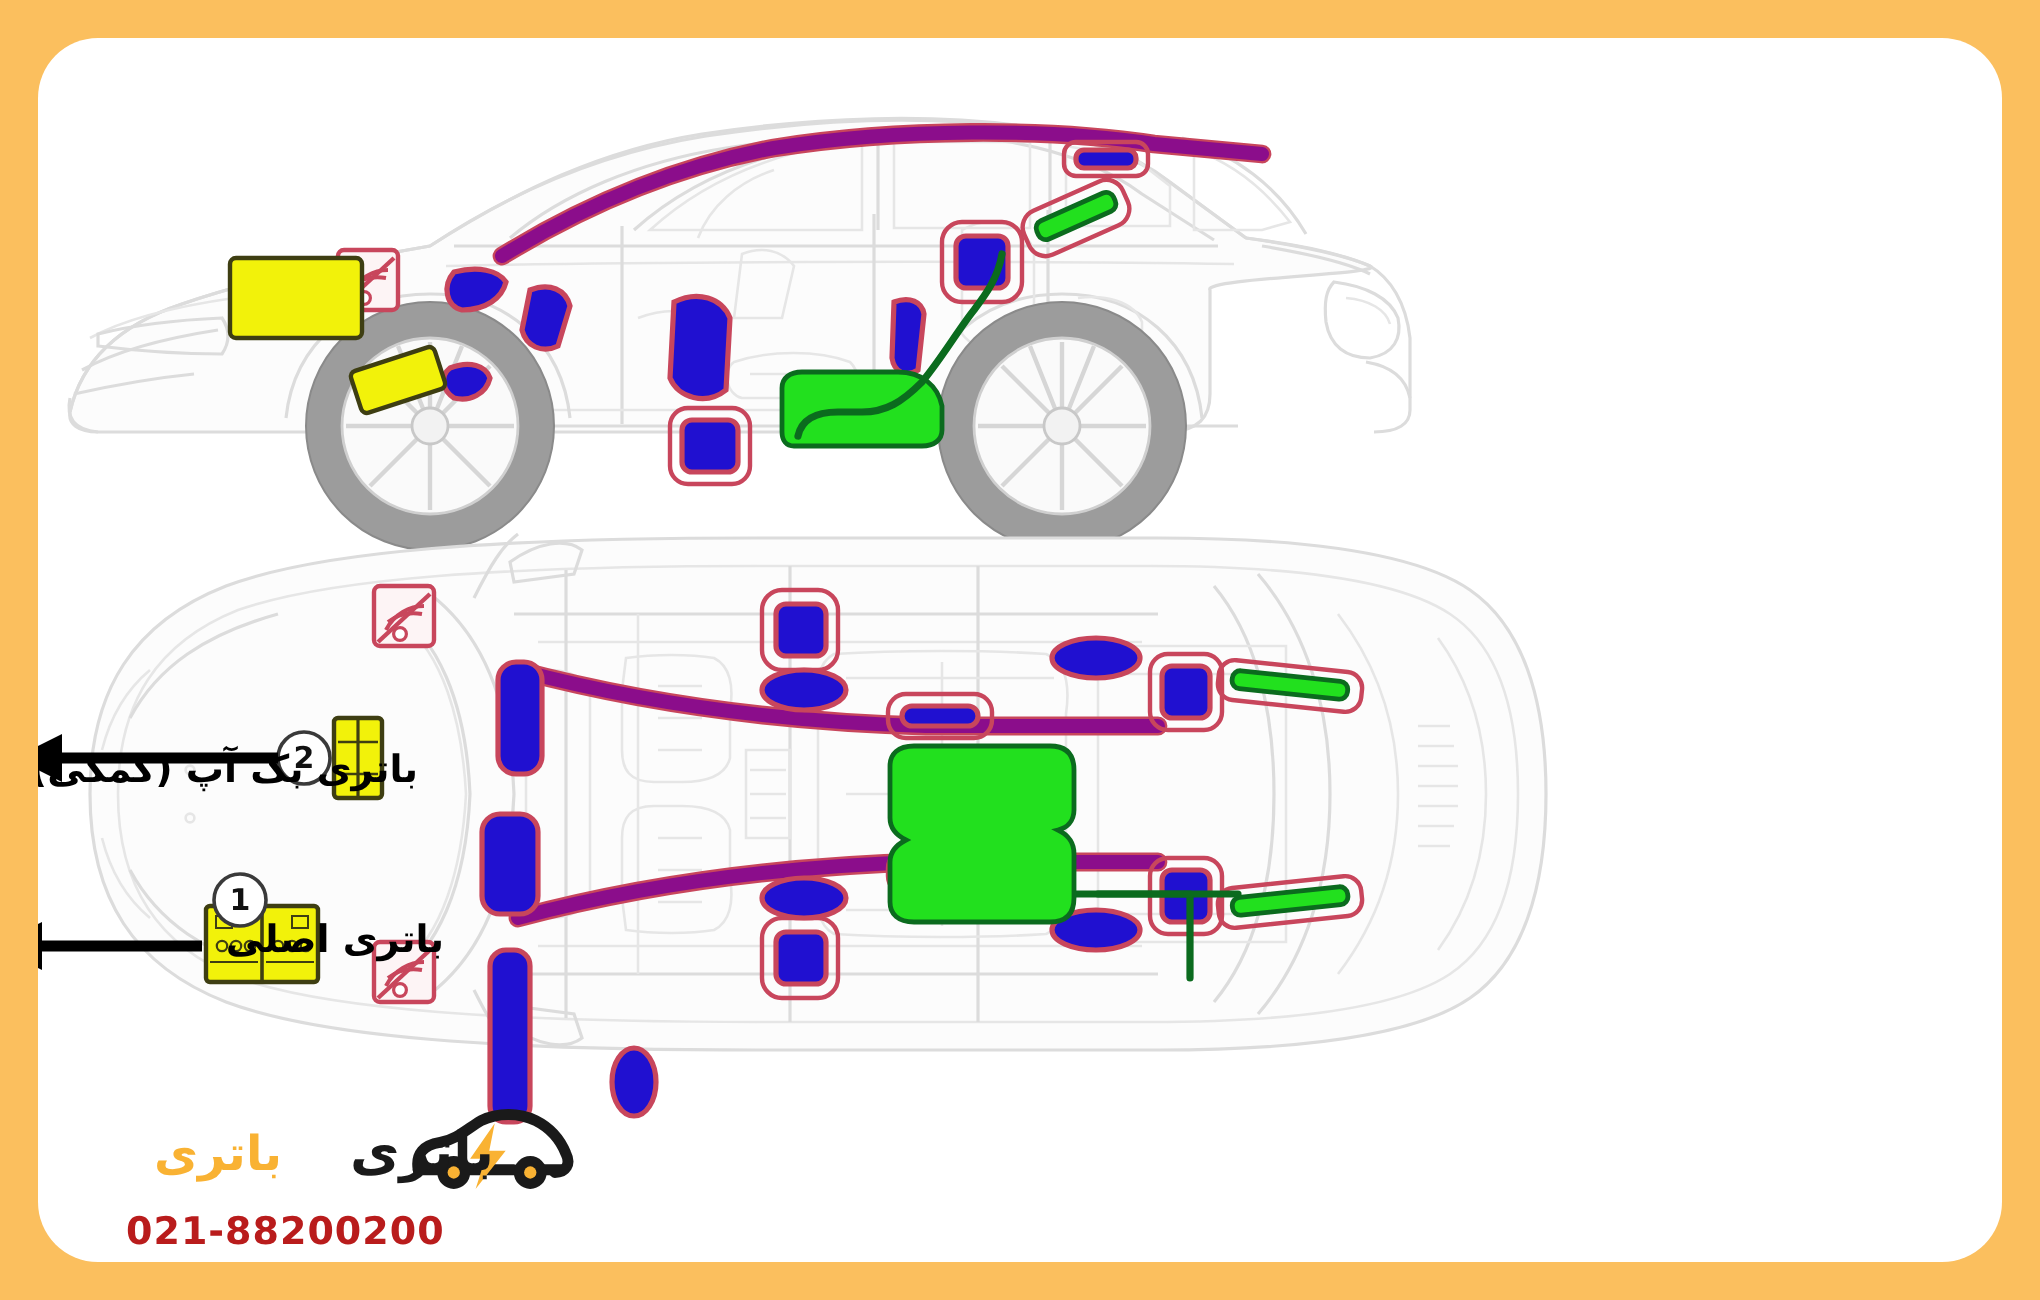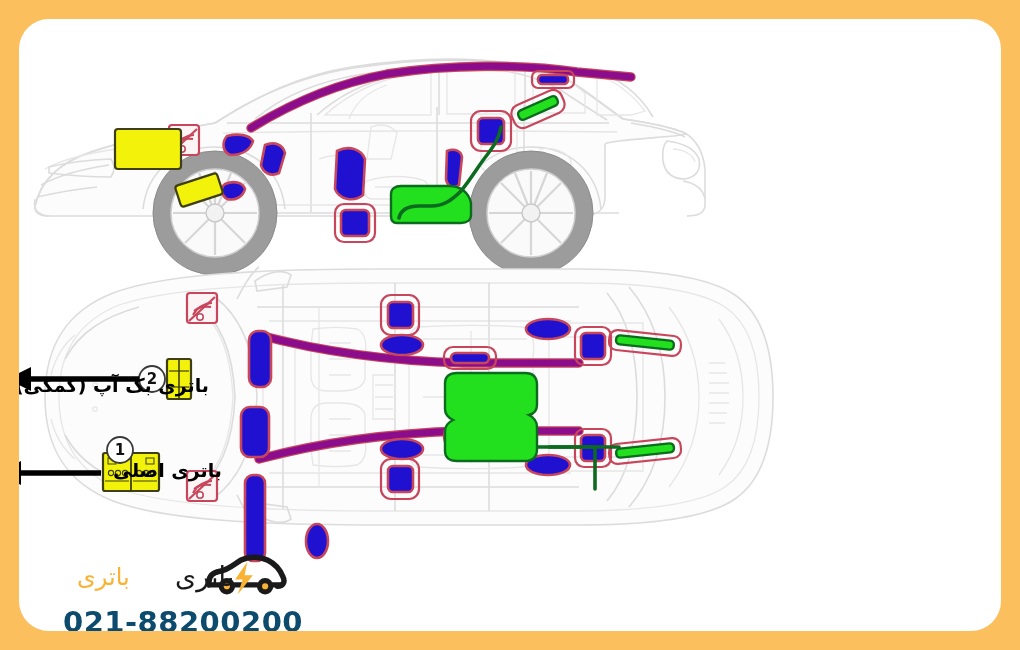--- a/index.html
+++ b/index.html
@@ -62,21 +62,21 @@
     height: 100px;
   }
   #brand-logo-row {
     position: relative;
     height: 52px;
     width: 230px;
   }
   .brand-word {
     position: absolute;
     font-size: 27px;
-    font-weight: normal;
+    font-weight: bold;
     direction: rtl;
     unicode-bidi: bidi-override;
     white-space: nowrap;
   }
   #brand-word-1 {
     left: 120px;
     top: 12px;
     color: #1a1a1a;
   }
   #brand-word-2 {
@@ -89,23 +89,23 @@
     position: absolute;
     left: 150px;
     top: 4px;
     width: 82px;
     height: 46px;
   }
   #brand-phone {
     position: absolute;
     left: 8px;
     top: 56px;
-    font-size: 29px;
+    font-size: 19px;
     font-weight: bold;
-    color: #0c4a6e;
+    color: #b91c1c;
     letter-spacing: 0.5px;
     white-space: nowrap;
   }
 </style>
 </head>
 <body>
 
 <div id="page">
   <div id="canvas">
 

